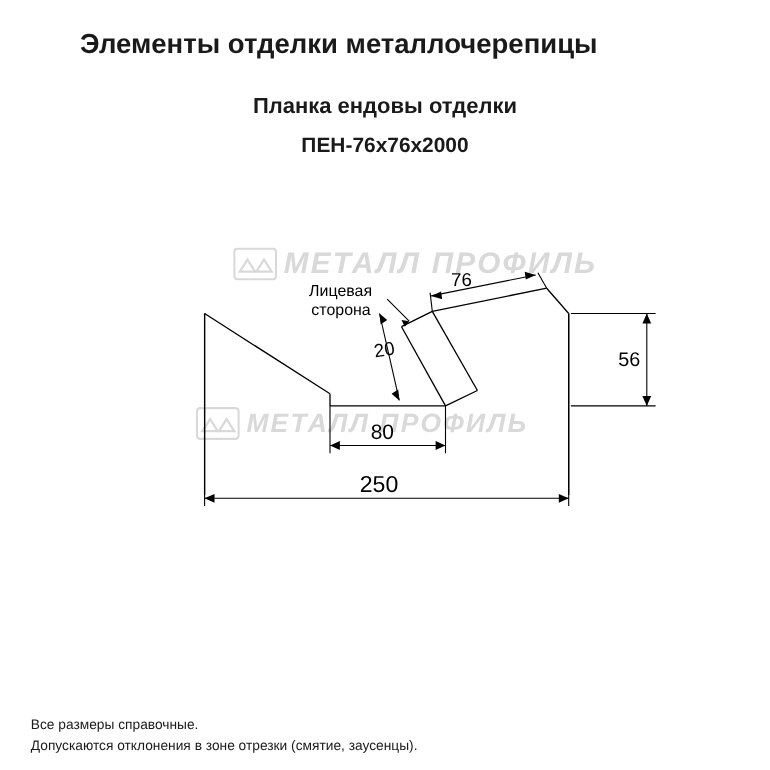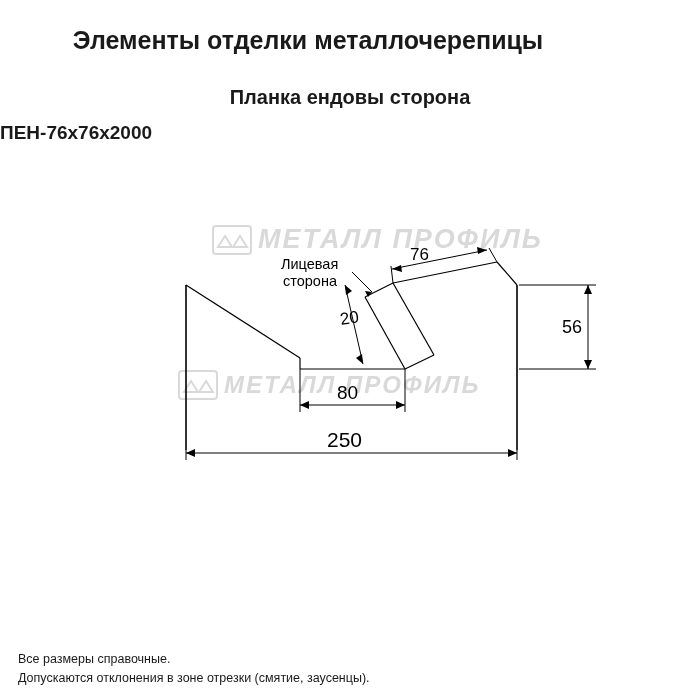--- a/index.html
+++ b/index.html
@@ -39,20 +39,21 @@
     text-align: center;
     font-size: 20px;
     font-weight: bold;
     color: #1a1a1a;
   }
   .title-code {
     position: absolute;
     top: 122px;
     left: 0;
     width: 700px;
+    text-align: center;
     font-size: 19px;
     font-weight: bold;
     color: #1a1a1a;
   }
   .drawing {
     position: absolute;
     top: 170px;
     left: 0;
     width: 560px;
     height: 330px;
@@ -85,40 +86,40 @@
     font-size: 24px;
     letter-spacing: 2px;
   }
   .wm-logo {
     position: absolute;
     width: 40px;
     height: 30px;
   }
   .footer {
     position: absolute;
-    left: 18px;
+    left: 28px;
     bottom: 12px;
     font-size: 12.5px;
     line-height: 19px;
     color: #1a1a1a;
   }
   .footer div { white-space: nowrap; }
   svg { display: block; }
   text {
     font-family: "Liberation Sans", sans-serif;
     fill: #000000;
   }
 </style>
 </head>
 <body>
 
 <div class="page">
 
   <div class="title-main">Элементы отделки металлочерепицы</div>
-  <div class="title-sub">Планка ендовы сторона</div>
+  <div class="title-sub">Планка ендовы отделки</div>
   <div class="title-code">ПЕН-76x76x2000</div>
 
   <div class="watermarks">
     <div class="wm wm1">
       <svg class="wm-logo" style="left:0;top:0;position:relative;display:inline-block;vertical-align:-7px;margin-right:6px;" viewBox="0 0 40 30">
         <rect x="1" y="1" width="38" height="28" rx="3" ry="3" fill="none" stroke="#d9d9d9" stroke-width="2"></rect>
         <path d="M6 22 L13 11 L20 22 Z" fill="none" stroke="#d9d9d9" stroke-width="2"></path>
         <path d="M21 22 L28 11 L35 22 Z" fill="none" stroke="#d9d9d9" stroke-width="2"></path>
       </svg><span>МЕТАЛЛ ПРОФИЛЬ</span>
     </div>

